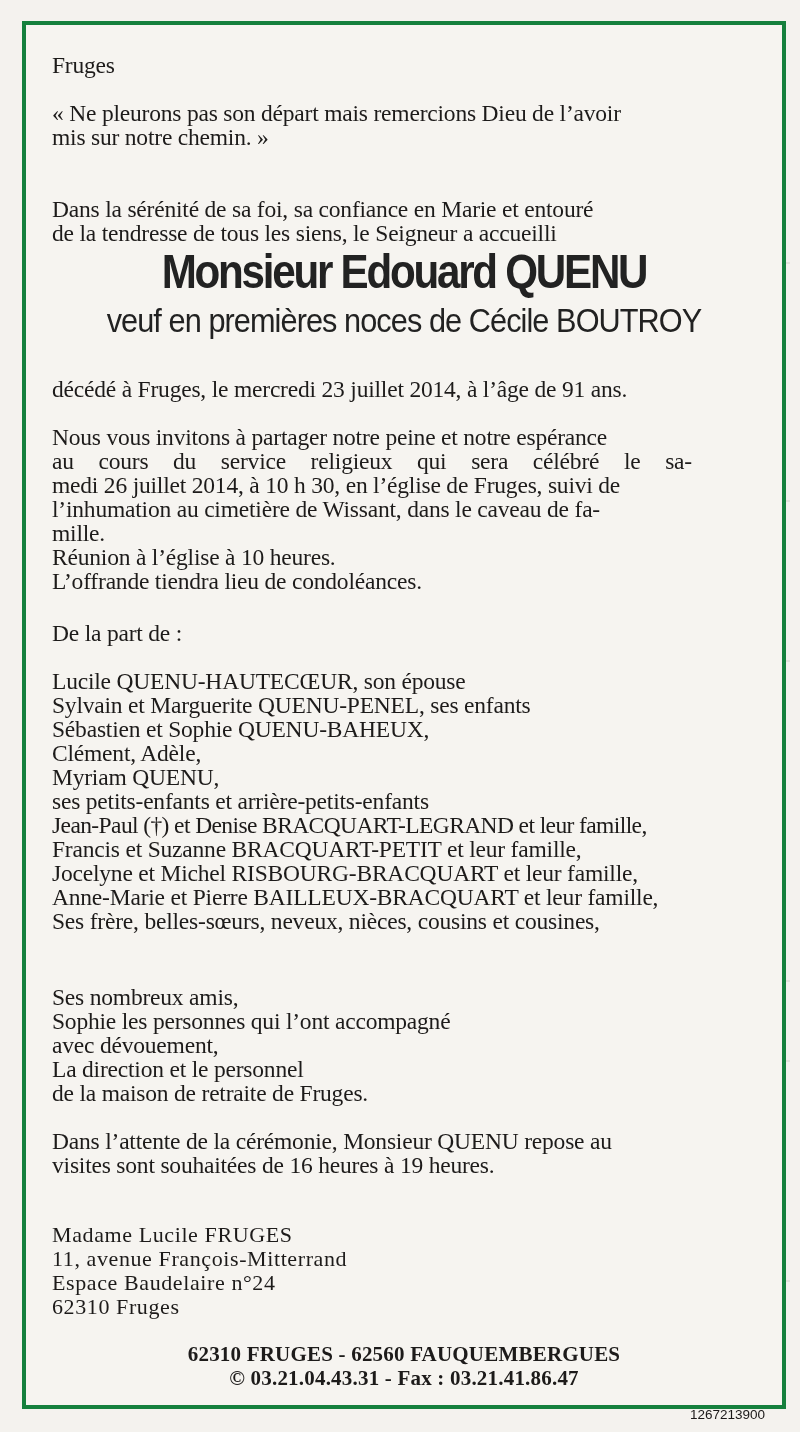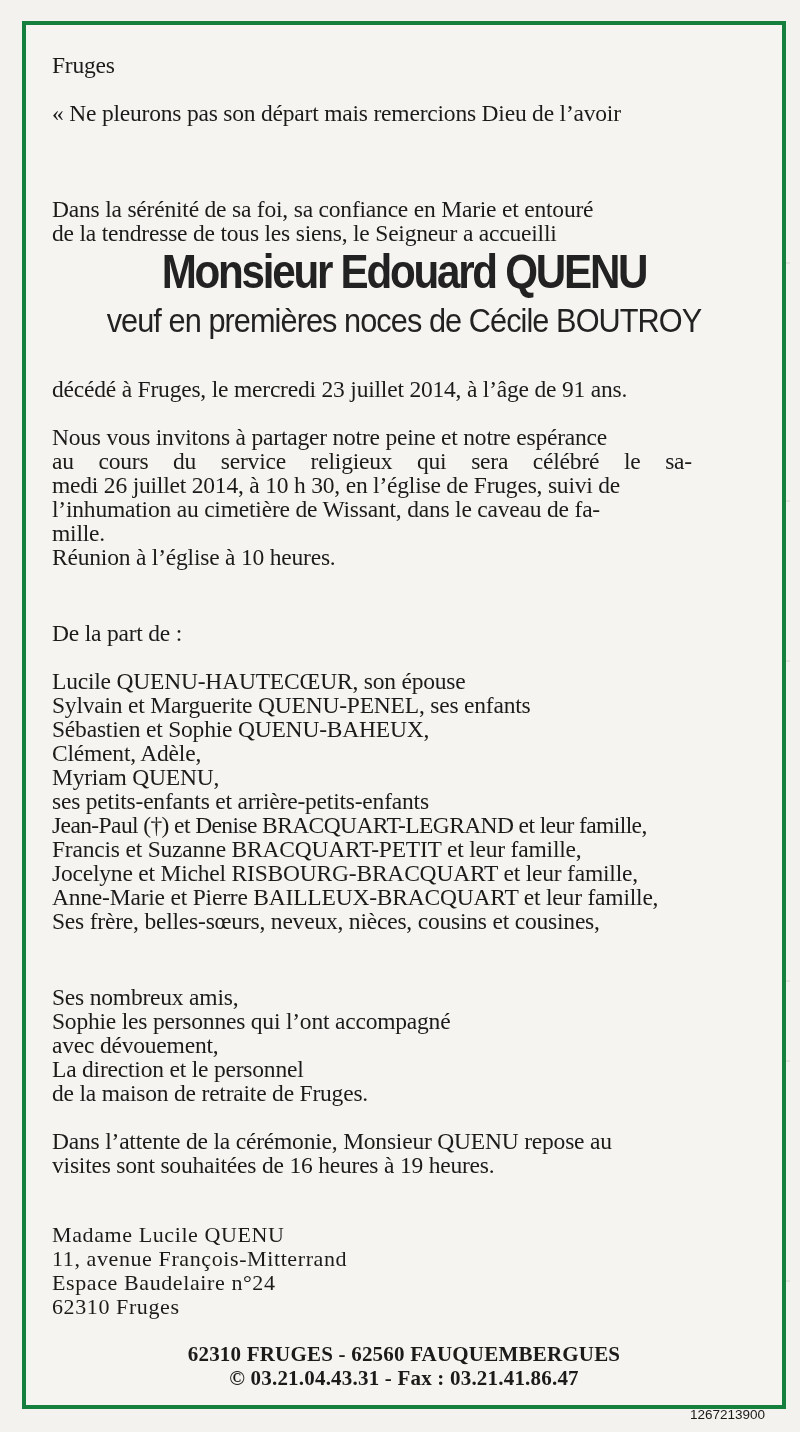--- a/index.html
+++ b/index.html
@@ -64,20 +64,21 @@
 <div class="bleed" style="left:520px;top:1060px;width:270px;"></div>
 <div class="bleed" style="left:520px;top:1280px;width:270px;"></div>
 
 <div class="frame">
   <div class="content">
 
     <p id="town" class="p">Fruges</p>
 
     <p id="quote" class="p">
       <span class="line">« Ne pleurons pas son départ mais remercions Dieu de l’avoir</span>
+      <span class="line">mis sur notre chemin. »</span>
     </p>
 
     <p id="intro" class="p">
       <span class="line">Dans la sérénité de sa foi, sa confiance en Marie et entouré</span>
       <span class="line">de la tendresse de tous les siens, le Seigneur a accueilli</span>
     </p>
   </div>
 
   <div id="name">Monsieur Edouard QUENU</div>
   <div id="widow">veuf en premières noces de Cécile BOUTROY</div>
@@ -85,20 +86,21 @@
   <div class="content">
     <p id="death" class="p">décédé à Fruges, le mercredi 23 juillet 2014, à l’âge de 91 ans.</p>
 
     <p id="invite" class="p">
       <span class="line">Nous vous invitons à partager notre peine et notre espérance</span>
       <span class="line" style="word-spacing:19px">au cours du service religieux qui sera célébré le sa-</span>
       <span class="line">medi 26 juillet 2014, à 10 h 30, en l’église de Fruges, suivi de</span>
       <span class="line">l’inhumation au cimetière de Wissant, dans le caveau de fa-</span>
       <span class="line">mille.</span>
       <span class="line">Réunion à l’église à 10 heures.</span>
+      <span class="line">L’offrande tiendra lieu de condoléances.</span>
     </p>
 
     <p id="from" class="p">De la part de :</p>
 
     <p id="family" class="p">
       <span class="line">Lucile QUENU-HAUTECŒUR, son épouse</span>
       <span class="line">Sylvain et Marguerite QUENU-PENEL, ses enfants</span>
       <span class="line">Sébastien et Sophie QUENU-BAHEUX,</span>
       <span class="line">Clément, Adèle,</span>
       <span class="line">Myriam QUENU,</span>
@@ -117,21 +119,21 @@
       <span class="line">La direction et le personnel</span>
       <span class="line">de la maison de retraite de Fruges.</span>
     </p>
 
     <p id="visit" class="p">
       <span class="line">Dans l’attente de la cérémonie, Monsieur QUENU repose au</span>
       <span class="line">visites sont souhaitées de 16 heures à 19 heures.</span>
     </p>
 
     <p id="contact" class="p">
-      <span class="line">Madame Lucile QUENU</span>
+      <span class="line">Madame Lucile FRUGES</span>
       <span class="line">11, avenue François-Mitterrand</span>
       <span class="line">Espace Baudelaire n°24</span>
       <span class="line">62310 Fruges</span>
     </p>
   </div>
 
   <div id="funeral">
     <span class="line">62310 FRUGES - 62560 FAUQUEMBERGUES</span>
     <span class="line"><span>©</span> <span>03.21.04.43.31 - Fax : 03.21.41.86.47</span></span>
   </div>

